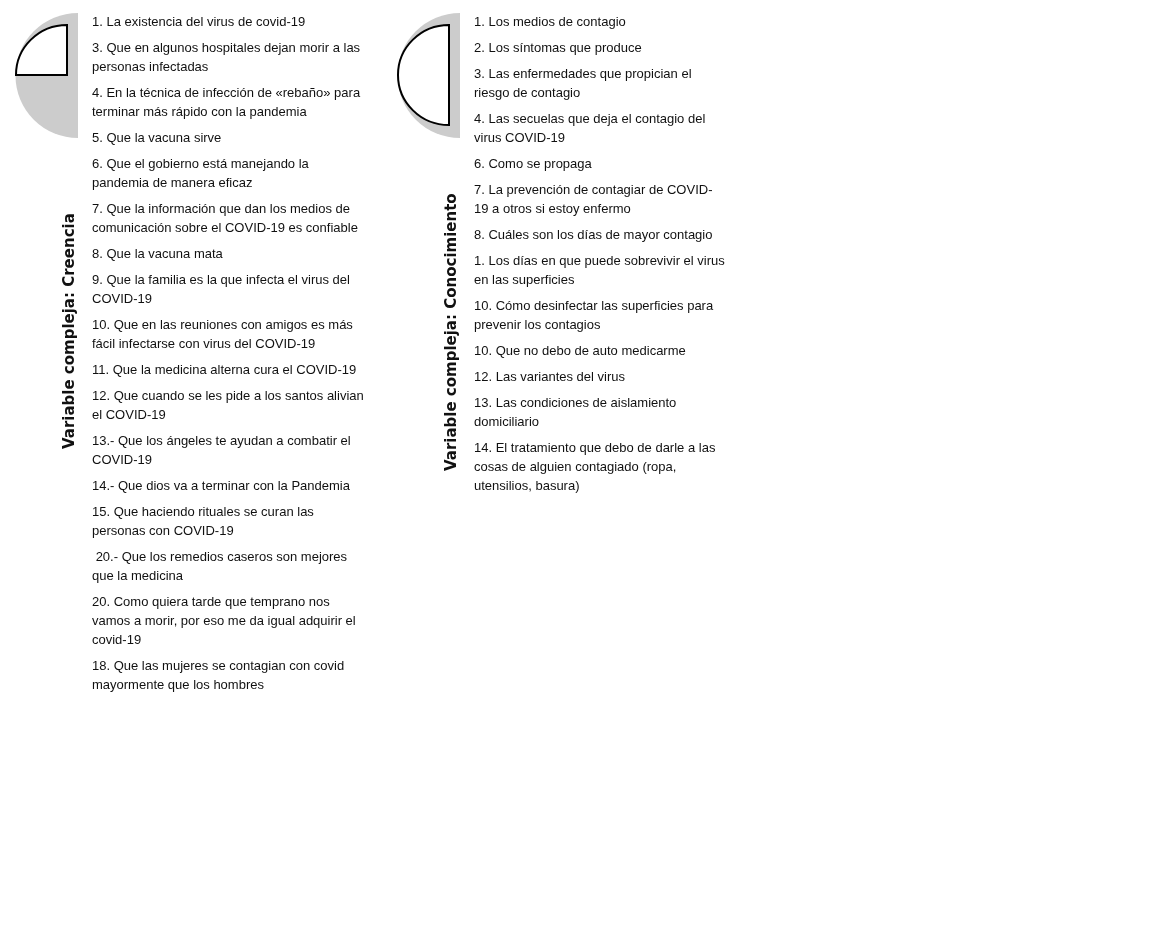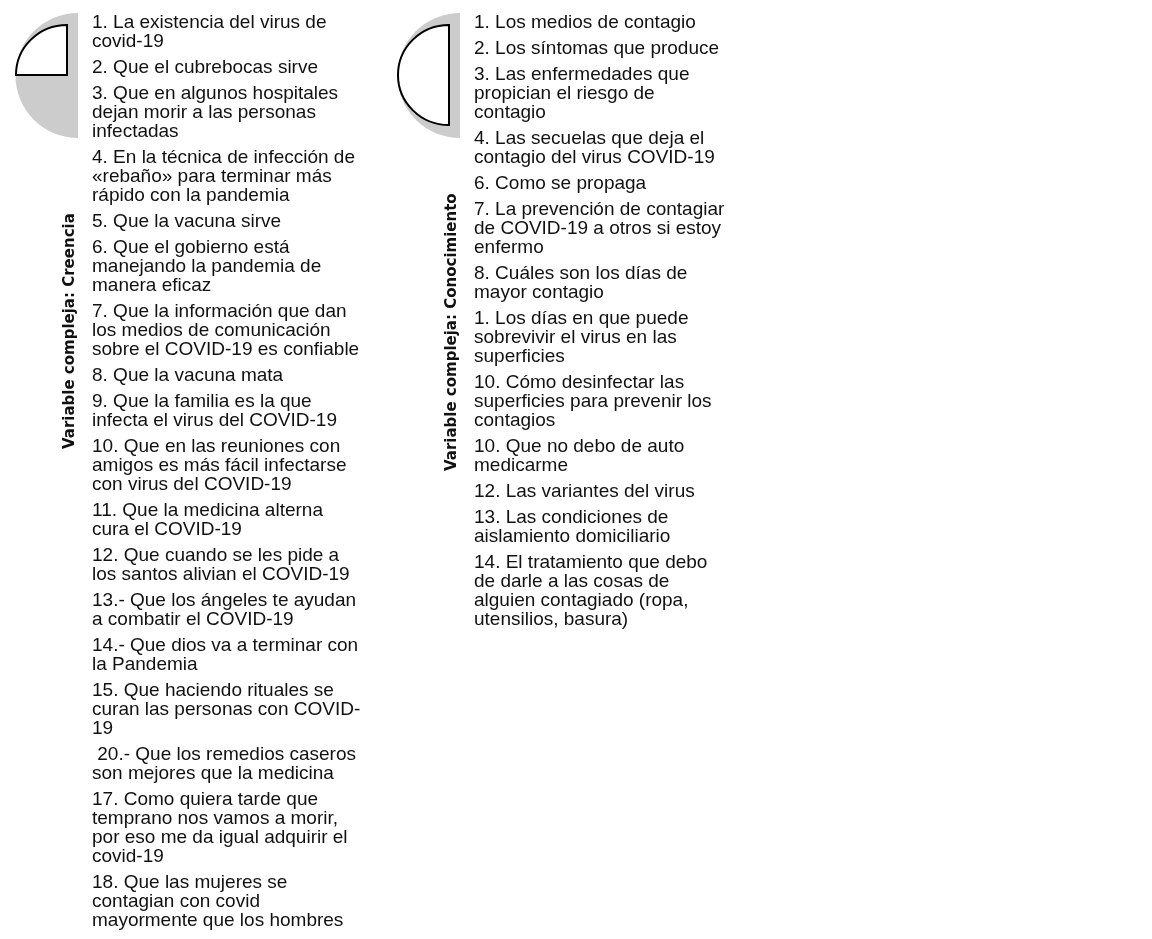--- a/index.html
+++ b/index.html
@@ -6,51 +6,50 @@
   body { width: 1152px; height: 939px; position: relative; overflow: hidden;
          font-family: "Liberation Sans", sans-serif; color: #111; }
   .panel { position: absolute; top: 0; }
   .panel-creencia { left: 0; width: 380px; height: 939px; }
   .panel-conocimiento { left: 382px; width: 360px; height: 939px; }
   .icon { position: absolute; top: 13px; width: 74px; height: 125px; }
   .vlabel { position: absolute; white-space: nowrap; font-family: "DejaVu Sans", sans-serif;
             font-weight: bold; font-size: 15px; color: #111;
             transform-origin: left top; transform: rotate(-90deg); }
   .items { position: absolute; top: 12px; margin: 0; padding: 0; list-style: none; }
-  .items li { font-size: 19px; line-height: 19px; margin: 0 0 7px 0; }
+  .items li { font-size: 13px; line-height: 19px; margin: 0 0 7px 0; }
   .panel-creencia .items { left: 92px; width: 272px; }
   .panel-conocimiento .items { left: 92px; width: 252px; }
 </style>
 </head>
 <body>
 
 <div class="panel panel-creencia">
   <svg class="icon" style="left:5px;" viewBox="0 0 74 125">
     <path d="M73,0 A62.5,62.5 0 0 0 73,125 Z" fill="#cccccc"></path>
     <path d="M62,12 L62,62 L11,62 A51,50 0 0 1 62,12 Z" fill="#ffffff" stroke="#000000" stroke-width="2"></path>
   </svg>
   <div class="vlabel" style="left:60px; top:449px;">Variable compleja: Creencia</div>
   <ul class="items">
     <li>1. La existencia del virus de covid-19</li>
-    <li>2. Que el cubrebocas sirve</li>
     <li>3. Que en algunos hospitales dejan morir a las personas infectadas</li>
     <li>4. En la técnica de infección de «rebaño» para terminar más rápido con la pandemia</li>
     <li>5. Que la vacuna sirve</li>
     <li>6. Que el gobierno está manejando la pandemia de manera eficaz</li>
     <li>7. Que la información que dan los medios de comunicación sobre el COVID-19 es confiable</li>
     <li>8. Que la vacuna mata</li>
     <li>9. Que la familia es la que infecta el virus del COVID-19</li>
     <li>10. Que en las reuniones con amigos es más fácil infectarse con virus del COVID-19</li>
     <li>11. Que la medicina alterna cura el COVID-19</li>
     <li>12. Que cuando se les pide a los santos alivian el COVID-19</li>
     <li>13.- Que los ángeles te ayudan a combatir el COVID-19</li>
     <li>14.- Que dios va a terminar con la Pandemia</li>
     <li>15. Que haciendo rituales se curan las personas con COVID-19</li>
     <li style="white-space:pre-wrap;"> 20.- Que los remedios caseros son mejores que la medicina</li>
-    <li>17. Como quiera tarde que temprano nos vamos a morir, por eso me da igual adquirir el covid-19</li>
+    <li>20. Como quiera tarde que temprano nos vamos a morir, por eso me da igual adquirir el covid-19</li>
     <li>18. Que las mujeres se contagian con covid mayormente que los hombres</li>
   </ul>
 </div>
 
 <div class="panel panel-conocimiento">
   <svg class="icon" style="left:5px;" viewBox="0 0 74 125">
     <path d="M73,0 A62.5,62.5 0 0 0 73,125 Z" fill="#cccccc"></path>
     <path d="M62,12 A51,50 0 0 0 62,112 Z" fill="#ffffff" stroke="#000000" stroke-width="2"></path>
   </svg>
   <div class="vlabel" style="left:60px; top:471px;">Variable compleja: Conocimiento</div>

